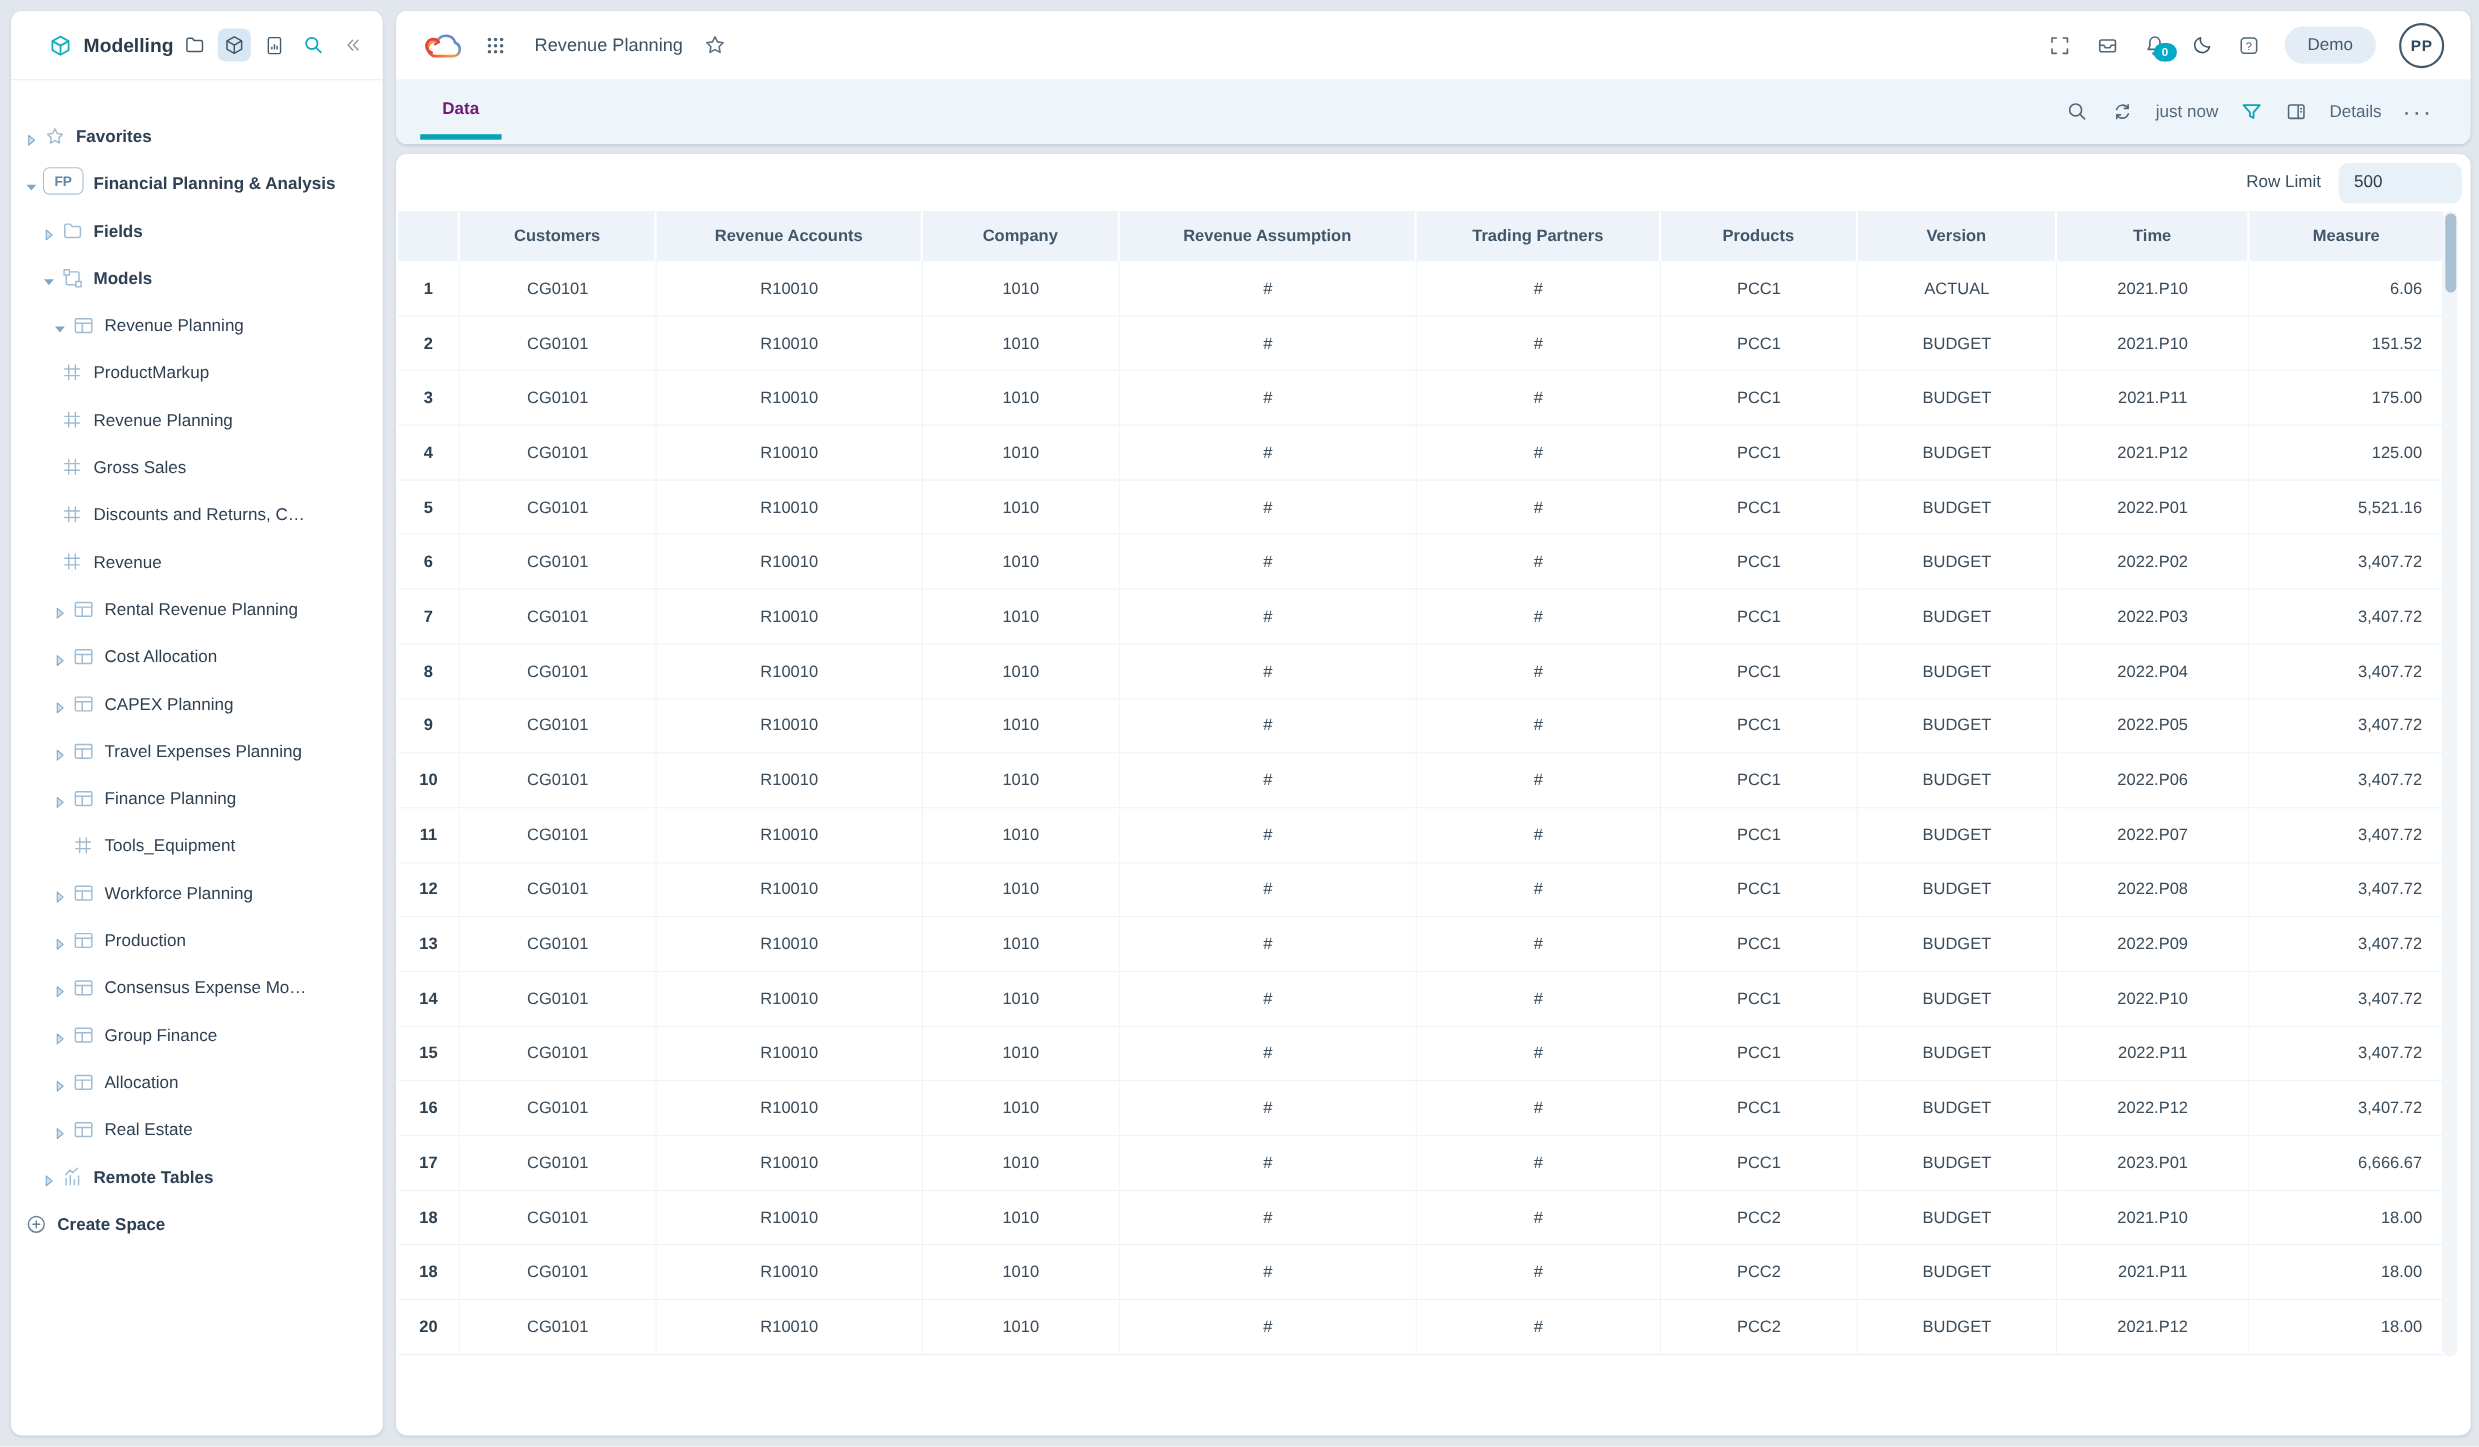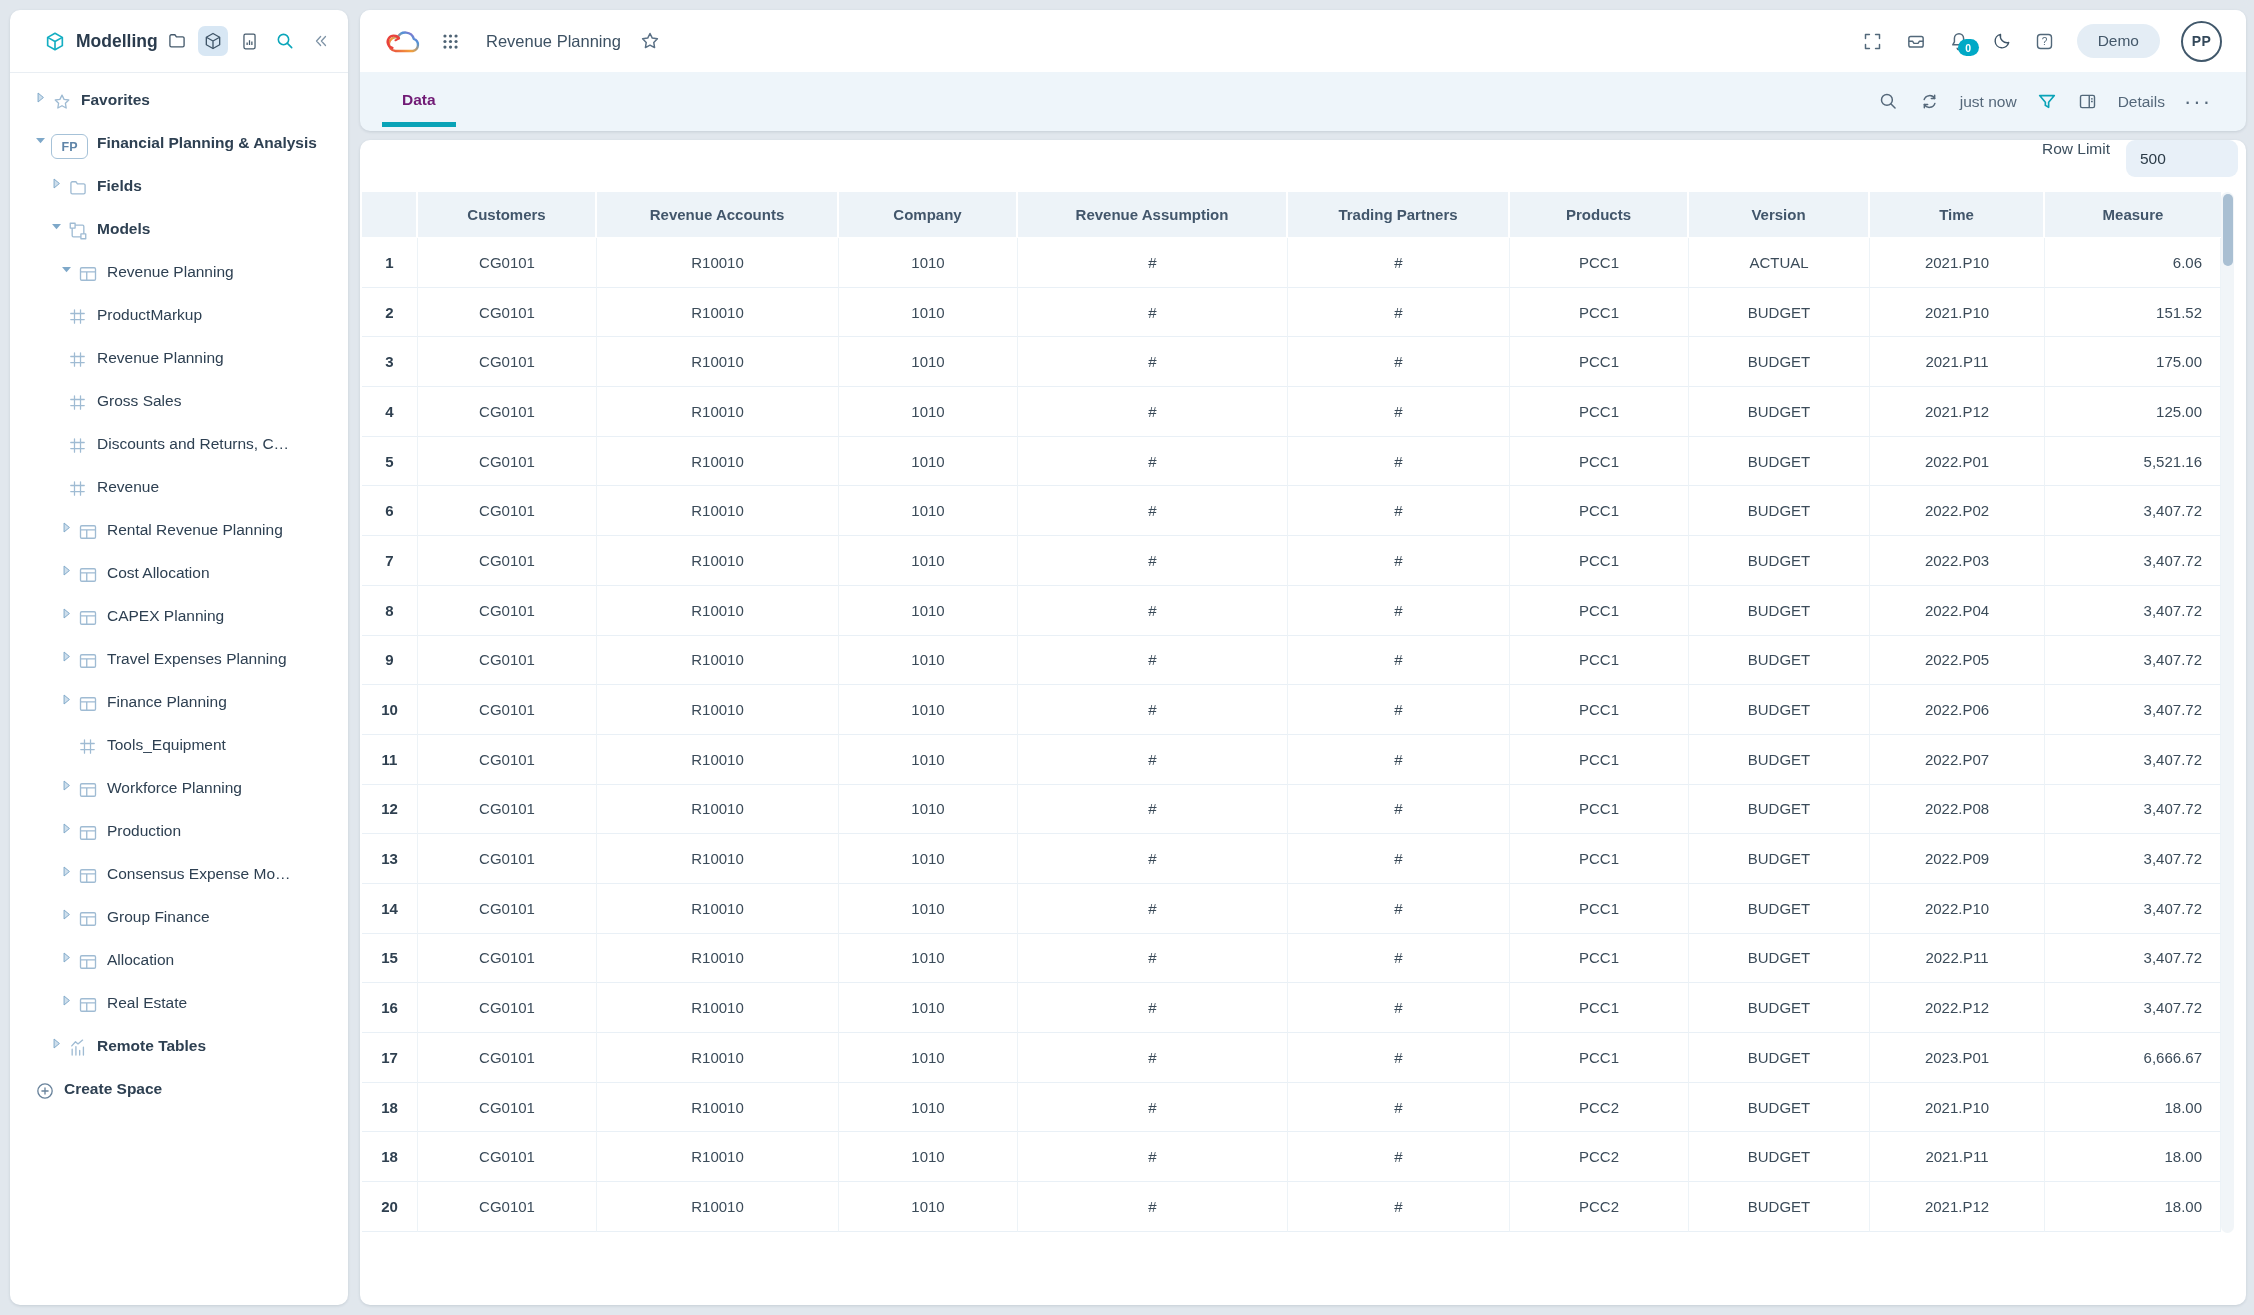--- a/index.html
+++ b/index.html
@@ -13,21 +13,21 @@
   .card{position:absolute;background:#fff;border-radius:10px;box-shadow:0 1px 3px rgba(35,55,75,.14);}
 
   
   #sidebar-card{left:10px;top:10px;width:338px;height:1295px;}
   .sb-header{height:62px;display:flex;align-items:center;padding:0 12px 0 34px;border-bottom:1px solid #e9eef3;}
   .sb-title{font-size:17.5px;font-weight:700;color:#2a3b4d;margin-left:10px;flex:1 1 auto;white-space:nowrap;}
   .sb-tools{display:flex;align-items:center;gap:6px;}
   .sb-btn{width:30px;height:30px;border-radius:7px;display:flex;align-items:center;justify-content:center;cursor:pointer;flex:none;}
   .sb-btn.active{background:#d8e7f4;}
   .tree{padding-top:18px;}
-  .tree-item{height:43px;display:flex;align-items:flex-start;font-size:15.5px;color:#2e4052;cursor:pointer;white-space:nowrap;margin-left:12px;}
+  .tree-item{height:43px;display:flex;align-items:flex-end;font-size:15.5px;color:#2e4052;cursor:pointer;white-space:nowrap;}
   .tree-item.strong .tlabel{font-weight:700;}
   .lvl0{padding-left:12px;}.lvl1{padding-left:28px;}.lvl2{padding-left:38px;}.lvl3{padding-left:28px;}
   .arrow{width:17px;flex:none;display:flex;align-items:center;}
   .ticon{width:21px;height:21px;margin-right:9px;flex:none;display:flex;align-items:center;justify-content:center;}
   .fp-badge{width:35px;height:23px;border:1.5px solid #a6c2d8;border-radius:6px;color:#5f85a8;
     font-size:12.5px;font-weight:700;display:flex;align-items:center;justify-content:center;margin-right:9px;flex:none;}
   .tree-item .fp-badge ~ .tlabel{font-weight:700;}
   .tlabel{overflow:hidden;text-overflow:ellipsis;}
 
   
@@ -51,21 +51,21 @@
   .tab{padding:0 20px;display:flex;align-items:center;font-size:15.5px;color:#701a75;
     border-bottom:5px solid transparent;border-top:5px solid transparent;margin-bottom:4px;cursor:pointer;font-weight:bold;}
   .tab.active{border-bottom-color:#09a3b7;}
   .strip-spacer{flex:1 1 auto;}
   .strip-right{display:flex;align-items:center;gap:19px;}
   .strip-right .label{font-size:15.5px;color:#55687a;cursor:pointer;}
   .dots{font-size:22px;color:#55687a;letter-spacing:2px;line-height:10px;cursor:pointer;}
 
   
   #table-card{left:360px;top:140px;width:1886px;height:1165px;}
-  .rowlimit-bar{height:52px;display:flex;justify-content:flex-end;gap:16px;padding-right:8px;}
+  .rowlimit-bar{height:52px;display:flex;align-items:center;justify-content:flex-end;gap:16px;padding-right:8px;}
   .rowlimit-label{font-size:15.5px;color:#3c4f5e;}
   .rowlimit-input{width:112px;height:37px;border:none;outline:none;background:#e8f0f8;border-radius:9px;
     font-family:"Liberation Sans",sans-serif;font-size:15.5px;color:#2b3b48;padding:0 0 0 14px;box-sizing:border-box;}
   .data-table{margin-left:2px;width:1859px;display:grid;
     grid-template-columns:56px 179px 242px 179px 270px 222px 179px 181px 175px 176px;
     grid-template-rows:46px;grid-auto-rows:49.7px;}
   .th{background:#edf3f8;border-right:2px solid #fff;border-bottom:1px solid #fff;
     display:flex;align-items:center;justify-content:center;font-size:15px;font-weight:700;color:#42566b;box-sizing:border-box;cursor:pointer;}
   .td{border-right:1px solid #edf3f7;border-bottom:1px solid #e9f0f6;display:flex;align-items:center;justify-content:center;
     font-size:15px;color:#3b4b59;box-sizing:border-box;background:#fff;cursor:default;}

